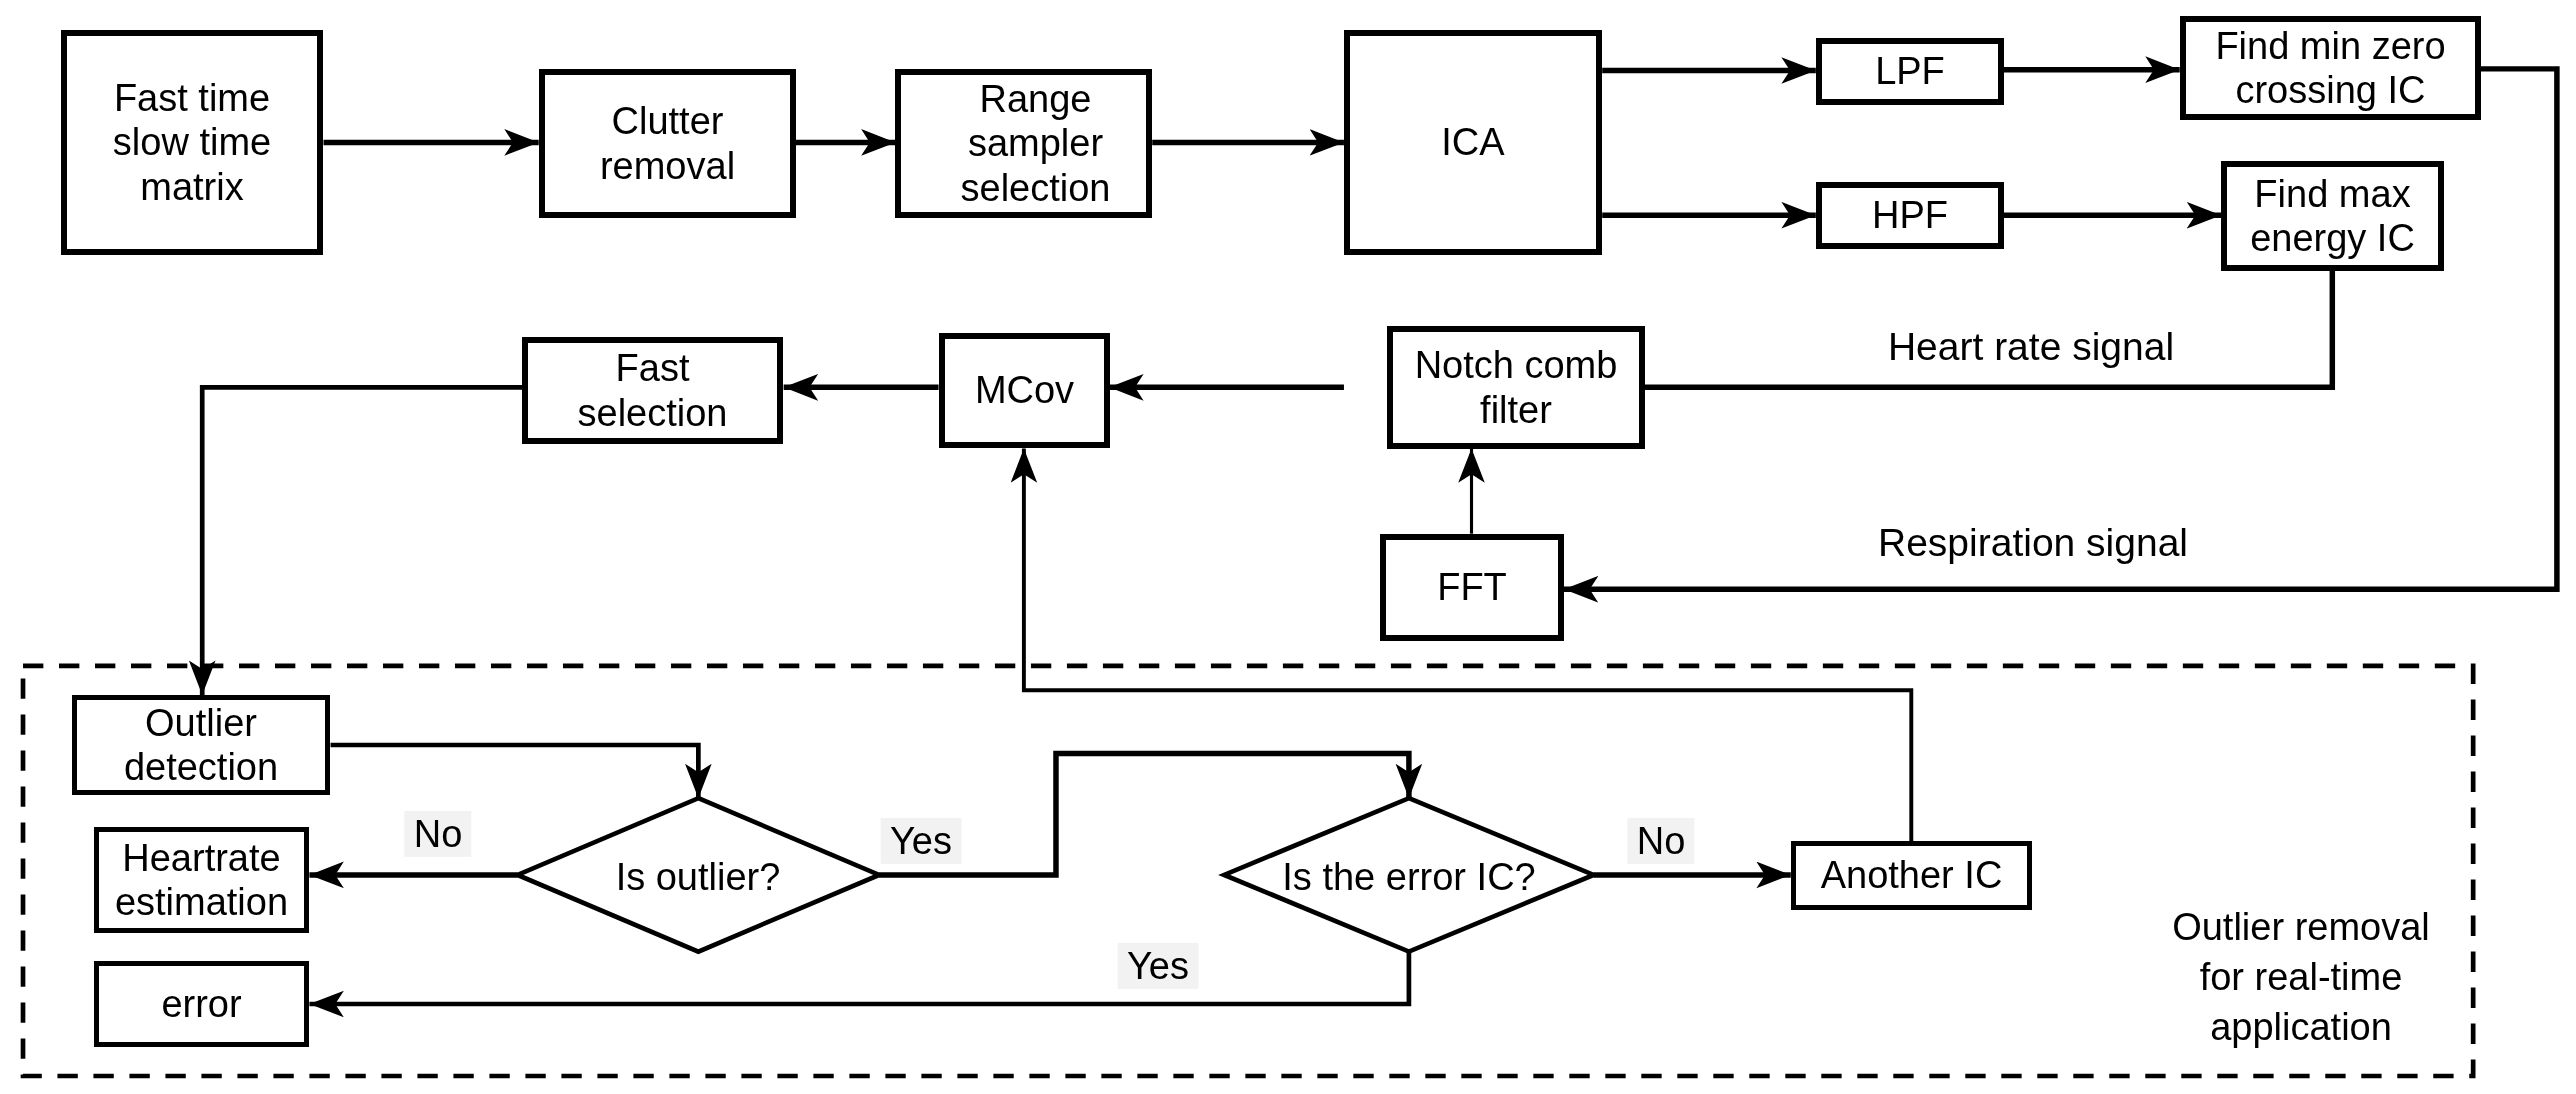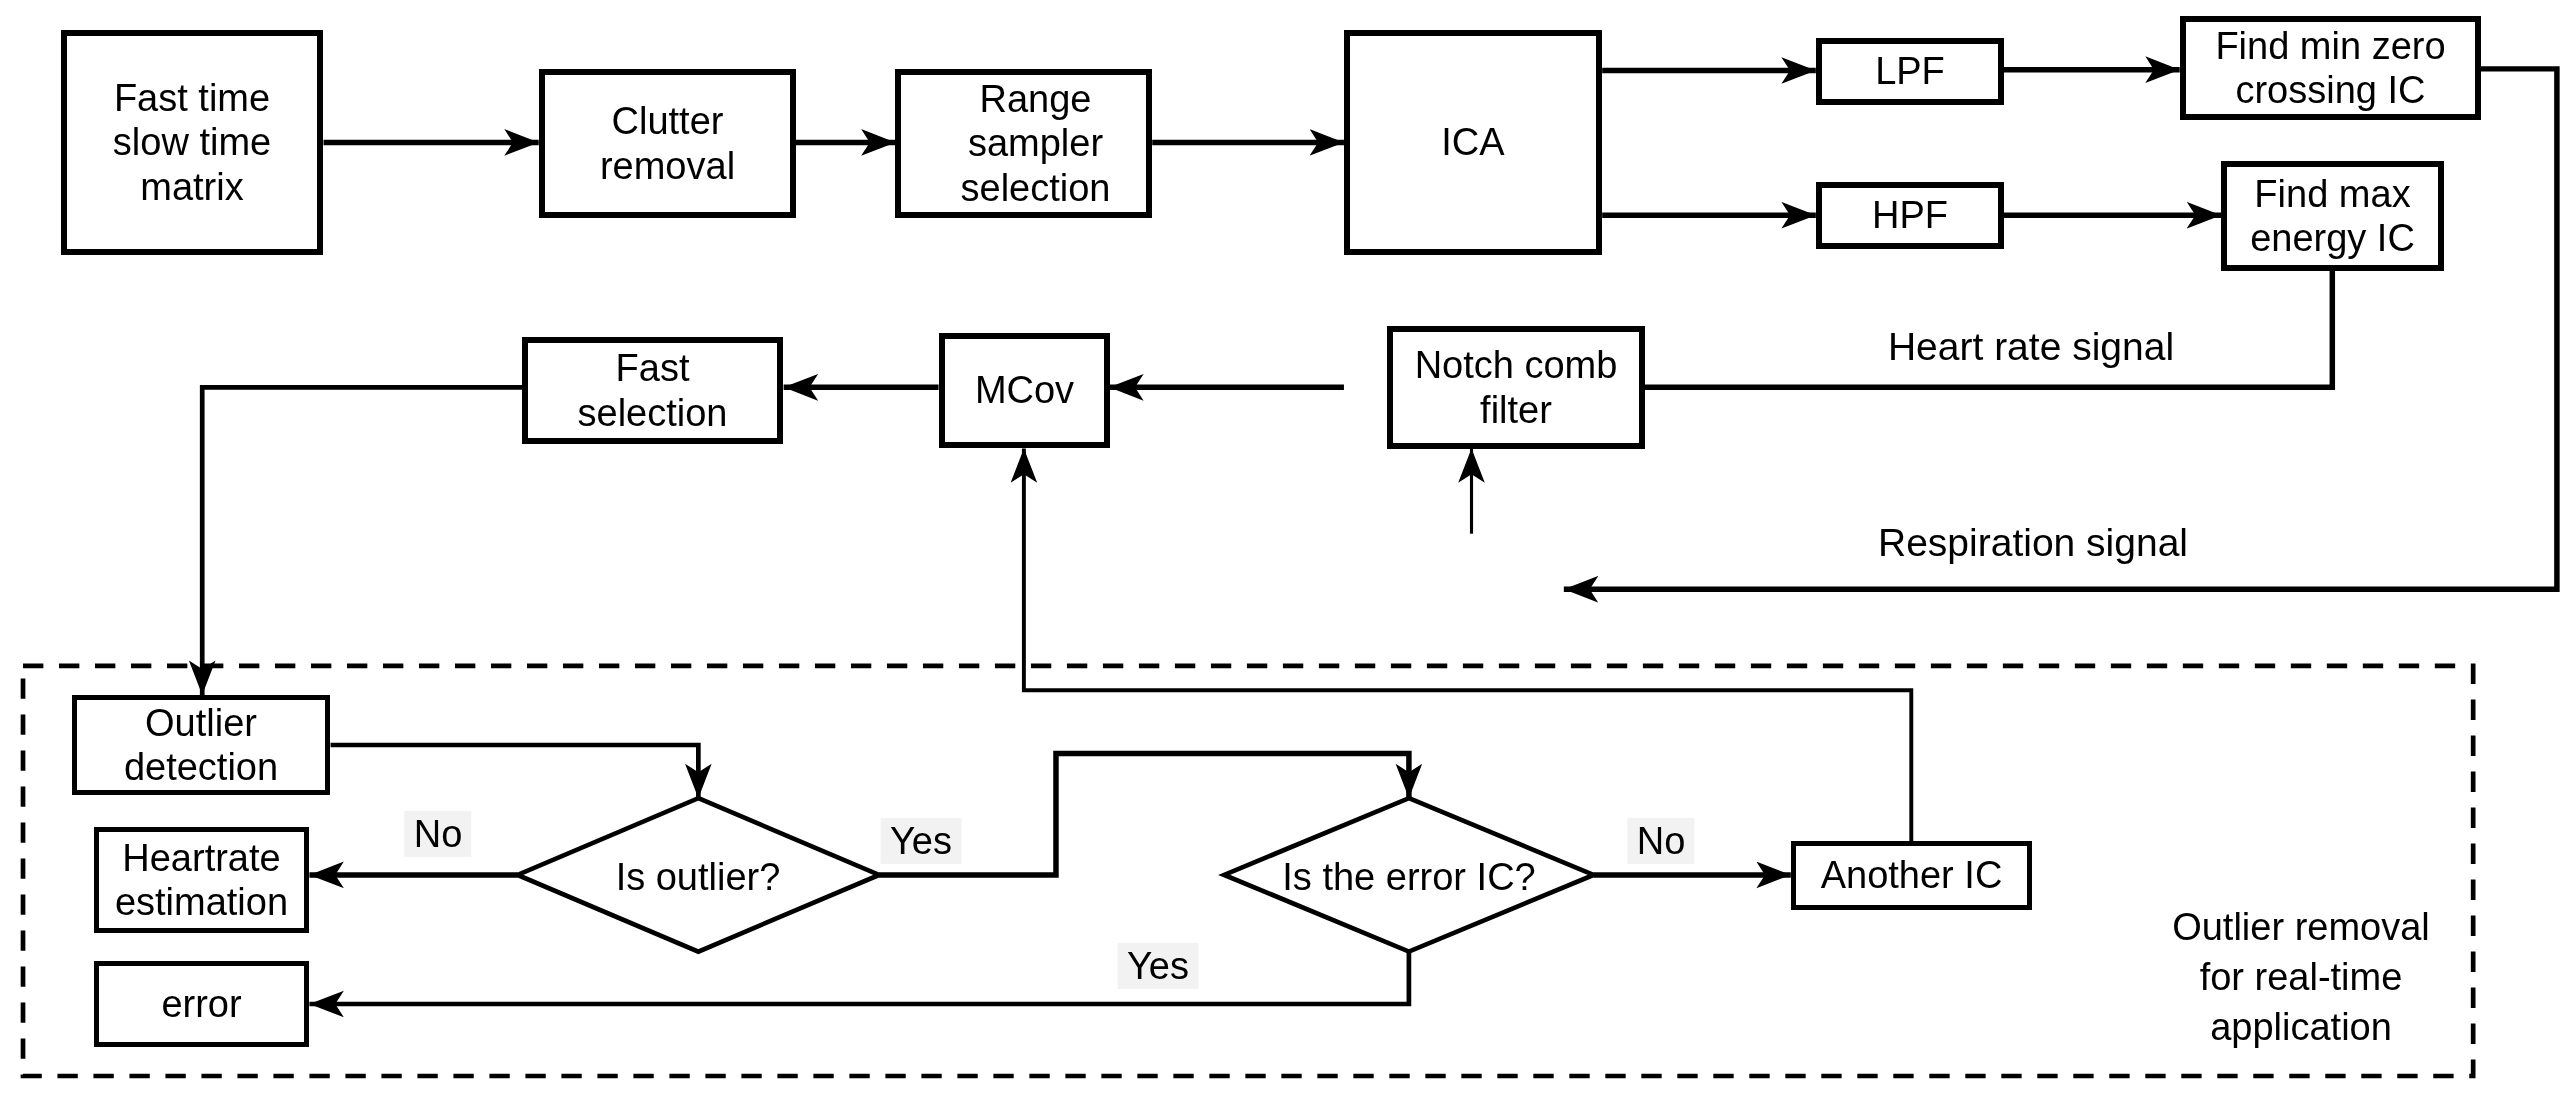--- a/index.html
+++ b/index.html
@@ -150,20 +150,21 @@
   <div class="node" id="n-findmin">Find min zero
 crossing IC</div>
   <div class="node" id="n-hpf">HPF</div>
   <div class="node" id="n-findmax">Find max
 energy IC</div>
   <div class="node" id="n-peaks">Fast
 selection</div>
   <div class="node" id="n-mcov">MCov</div>
   <div class="node" id="n-notch">Notch comb
 filter</div>
+  <div class="node" id="n-fft">FFT</div>
   <div class="node" id="n-outlier">Outlier
 detection</div>
   <div class="node" id="n-heartrate">Heartrate
 estimation</div>
   <div class="node" id="n-error">error</div>
   <div class="node" id="n-another">Another IC</div>
 
   <div class="dtext" id="t-d1">Is outlier?</div>
   <div class="dtext" id="t-d2">Is the error IC?</div>
 

